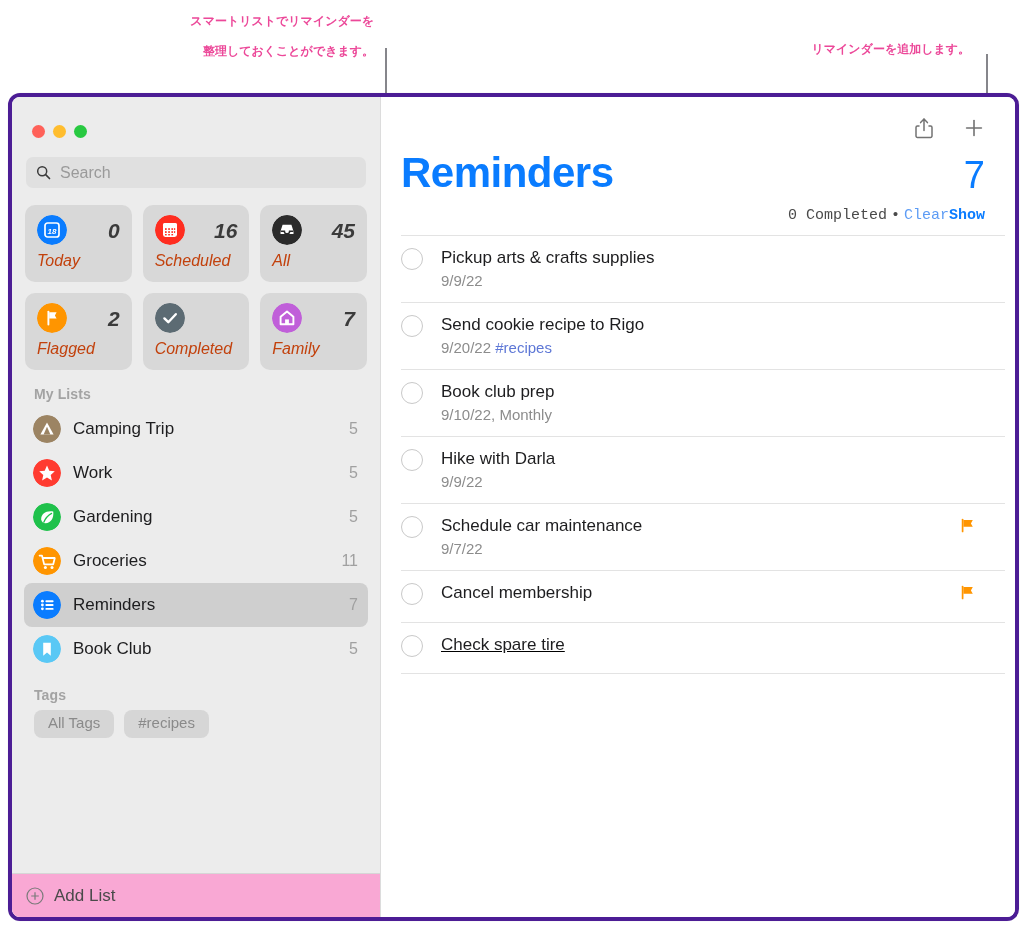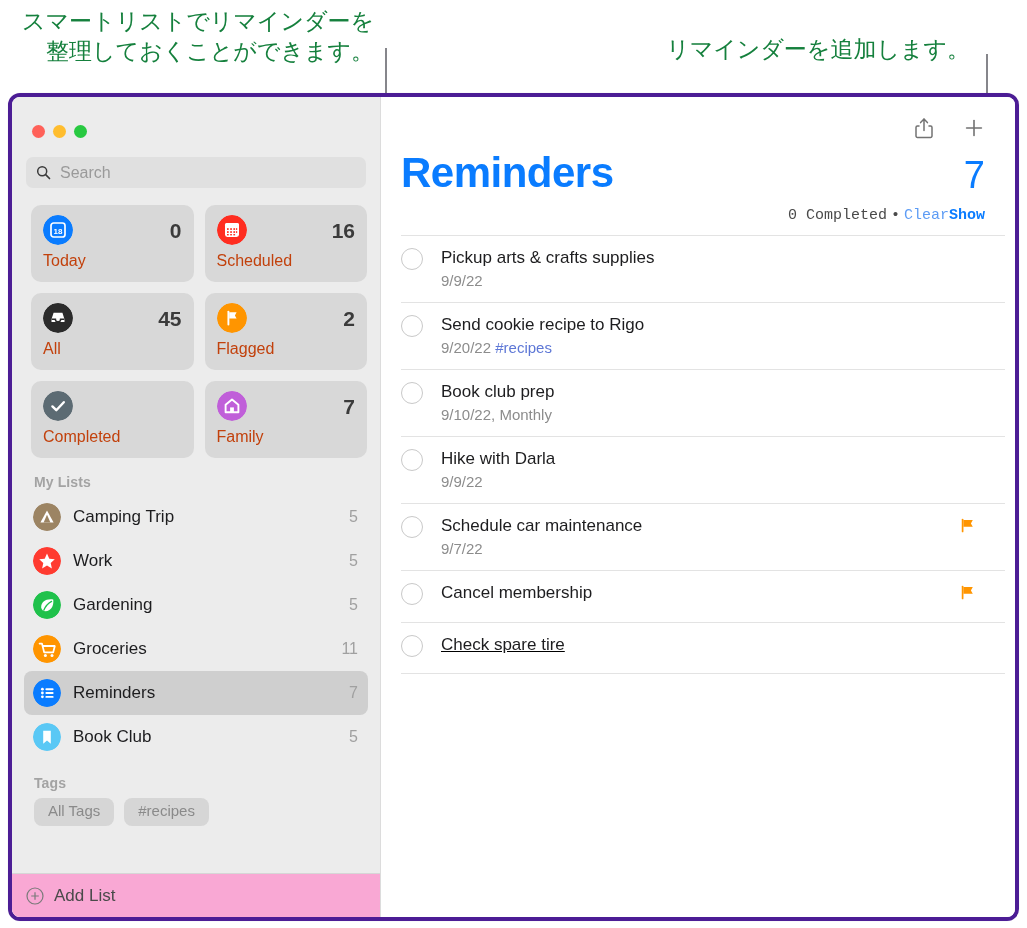--- a/index.html
+++ b/index.html
@@ -7,24 +7,25 @@
     width: 1027px; height: 928px;
     background: #ffffff;
     font-family: "Liberation Sans", "DejaVu Sans", sans-serif;
     overflow: hidden;
   }
   #root { position: relative; width: 1027px; height: 928px; }
 
   
   .callout {
     position: absolute;
-    font-size: 23px;
+    font-size: 12px;
     line-height: 30px;
-    color: #15803d;
+    color: #ec4899;
     white-space: pre;
+    font-weight: bold;
   }
   #callout-left  { left: 14px;  top: 6px;  text-align: right; width: 360px; }
   #callout-right { left: 640px; top: 34px; text-align: right;  width: 330px; }
 
   .leader { position: absolute; background: #86868b; }
   #leader-left-v  { left: 385px; top: 48px;  width: 2px;  height: 261px; }
   #leader-left-h  { left: 360px; top: 307px; width: 27px; height: 2px; }
   #leader-right-v { left: 986px; top: 54px;  width: 2px;  height: 59px; }
 
   
@@ -68,23 +69,24 @@
   #search-input {
     border: none; outline: none; background: transparent;
     font-family: inherit; font-size: 16px; color: #222;
     width: 100%; height: 100%;
   }
   #search-input::placeholder { color: #9a9a9a; }
 
   
   #smart-grid {
     display: grid;
-    grid-template-columns: 1fr 1fr;
+    grid-template-columns: 1fr 1fr 1fr;
     gap: 11px;
-    padding: 17px 13px 0 19px;
+    padding: 17px 13px 0 13px;
+    font-style: italic;
   }
   .smart-card {
     background: #d8d8d8;
     border-radius: 10px;
     height: 77px;
     padding: 10px 12px 9px 12px;
     position: relative;
   }
   .smart-top { display: flex; align-items: center; justify-content: space-between; }
   .sc-icon { width: 30px; height: 30px; border-radius: 50%; display: block; }

